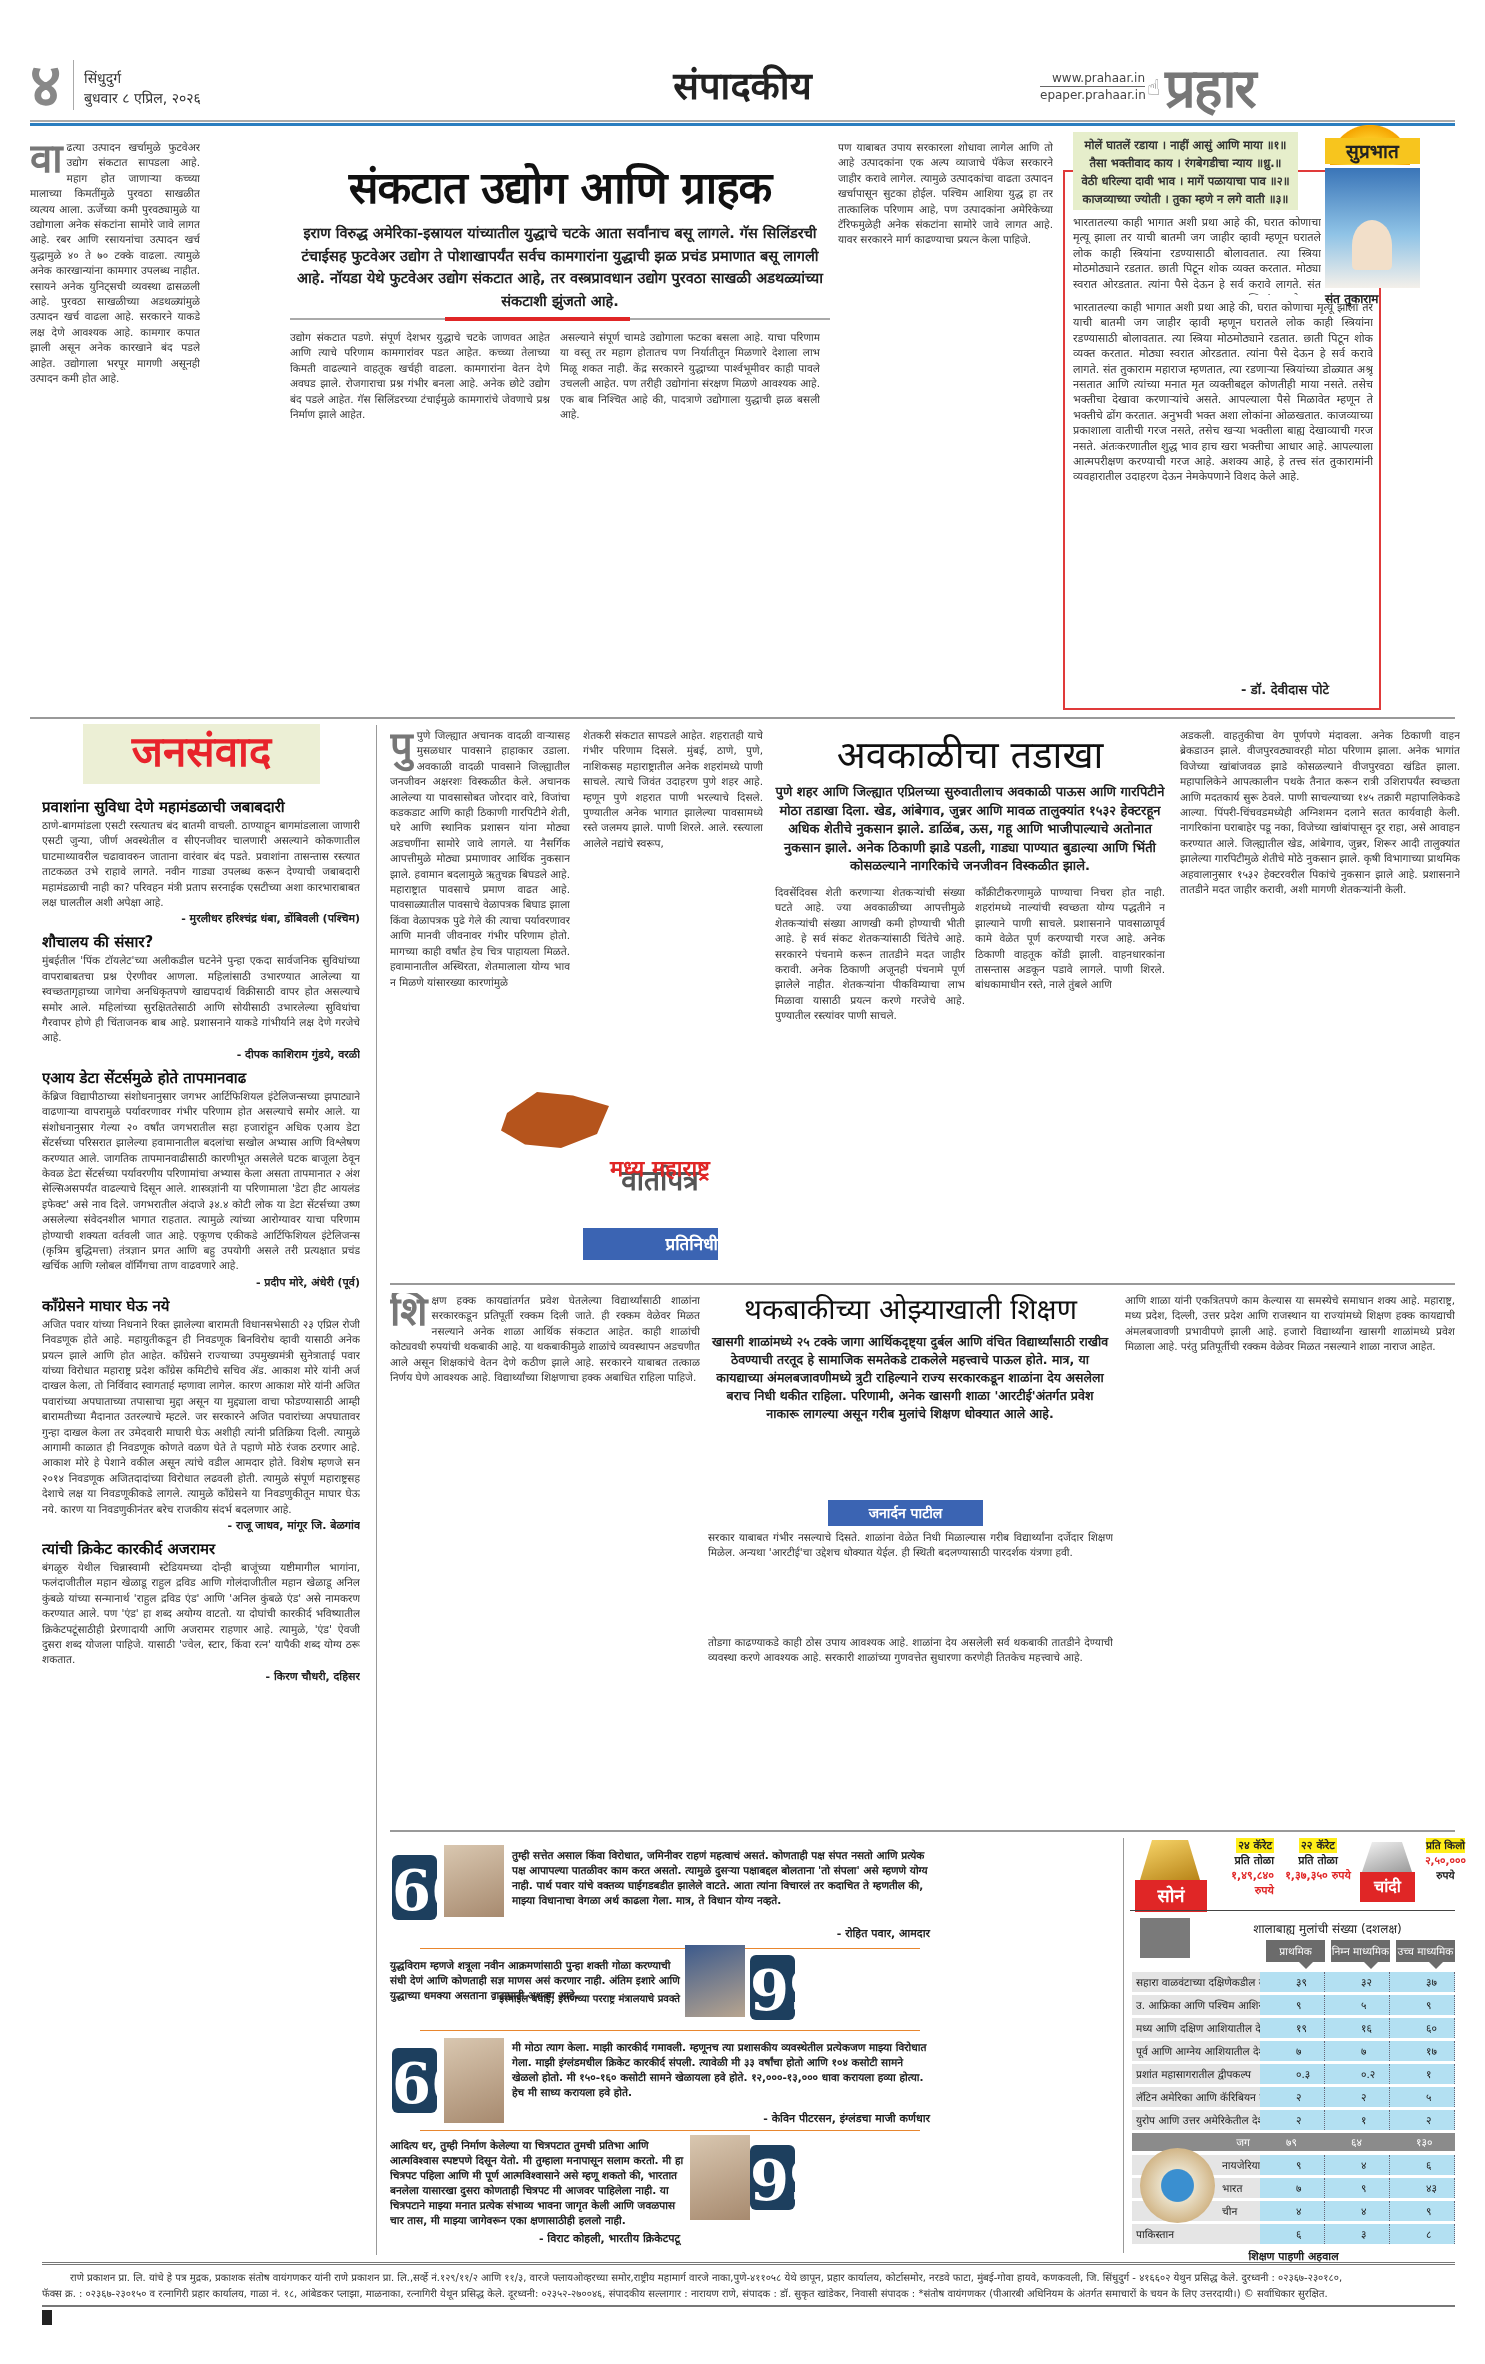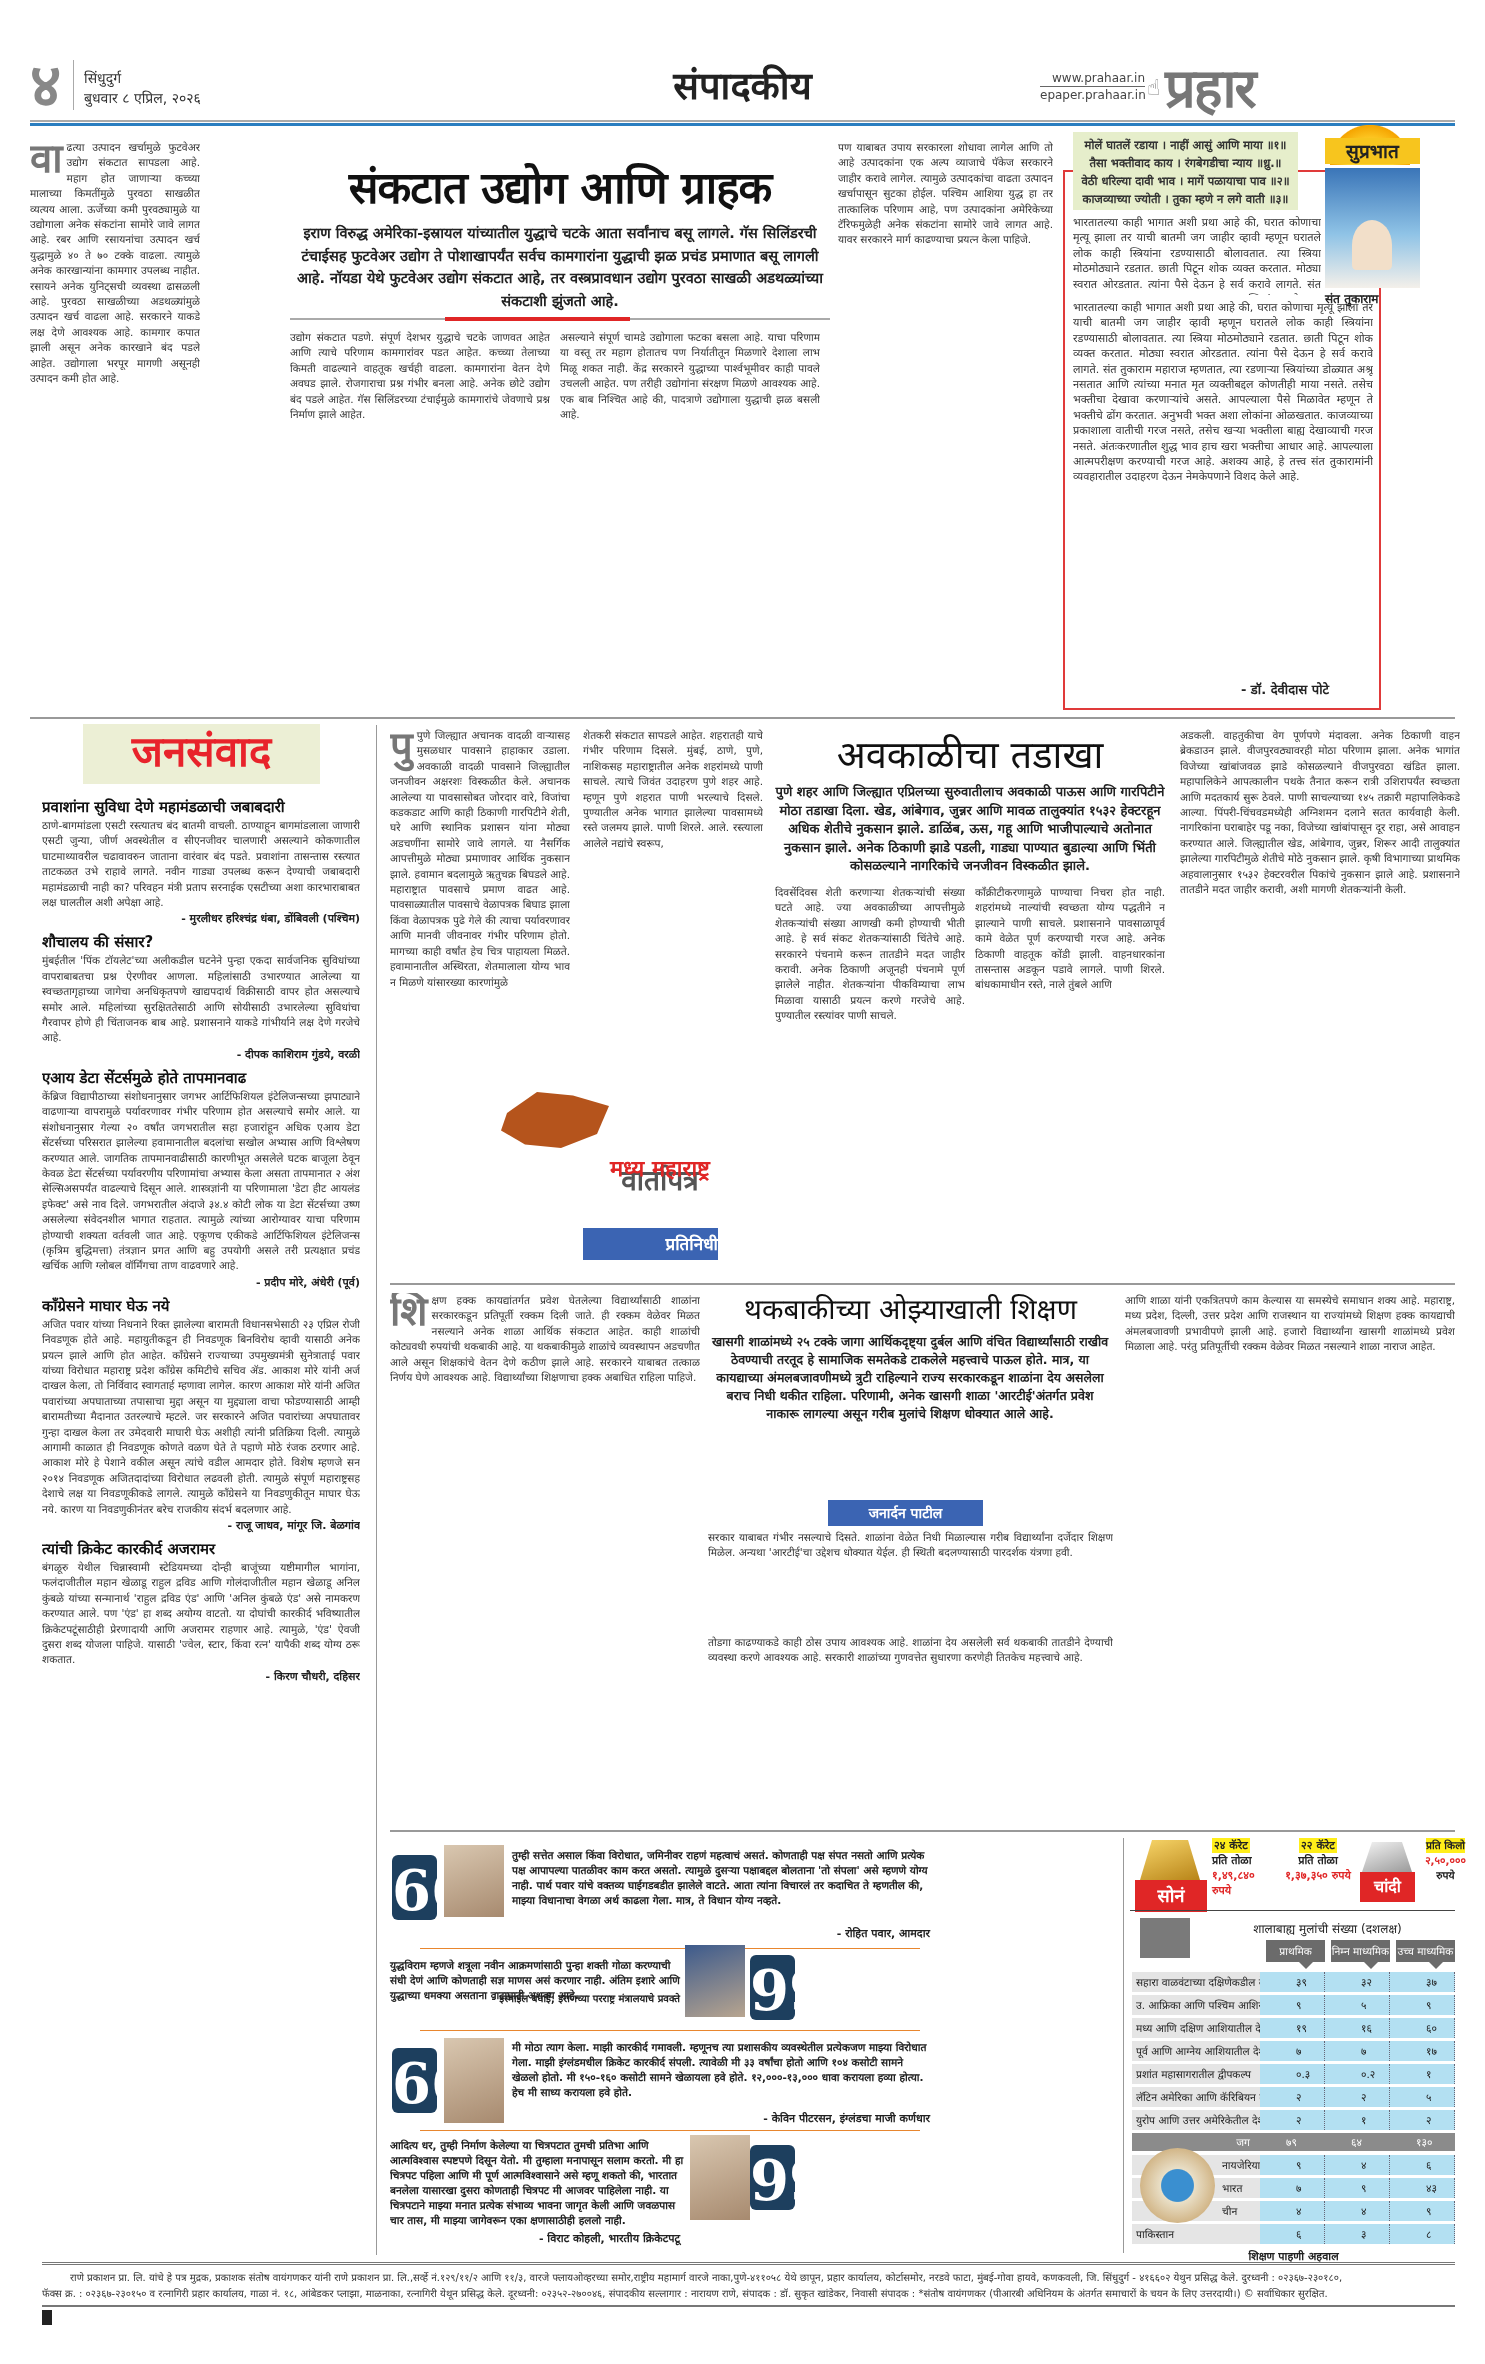--- a/index.html
+++ b/index.html
@@ -159,21 +159,21 @@
 
 <div class="abs" style="left:390px;top:2138px;width:300px;font-size:10.5px;line-height:15px;color:#222;font-weight:bold;height:105px;overflow:hidden">आदित्य धर, तुम्ही निर्माण केलेल्या या चित्रपटात तुमची प्रतिभा आणि आत्मविश्वास स्पष्टपणे दिसून येतो. मी तुम्हाला मनापासून सलाम करतो. मी हा चित्रपट पहिला आणि मी पूर्ण आत्मविश्वासाने असे म्हणू शकतो की, भारतात बनलेला यासारखा दुसरा कोणताही चित्रपट मी आजवर पाहिलेला नाही. या चित्रपटाने माझ्या मनात प्रत्येक संभाव्य भावना जागृत केली आणि जवळपास चार तास, मी माझ्या जागेवरून एका क्षणासाठीही हललो नाही.</div>
 <div class="abs sig" style="left:490px;top:2230px;width:190px">- विराट कोहली, भारतीय क्रिकेटपटू</div>
 <div class="abs photo" style="left:690px;top:2135px;width:60px;height:85px"></div>
 <div class="abs qmark" style="left:750px;top:2145px;width:45px;height:65px">99</div>
 
 <div class="abs" style="left:1123px;top:1838px;width:1px;height:415px;background:#999"></div>
 
 <div class="abs" style="left:1140px;top:1840px;width:60px;height:40px;background:linear-gradient(160deg,#f8d66a,#b88418);clip-path:polygon(20% 0,80% 0,100% 100%,0 100%)"></div>
 <div class="abs" style="left:1135px;top:1880px;width:72px;height:32px;background:#e02626;color:#fff;text-align:center;font-size:18px;font-weight:bold;line-height:32px">सोनं</div>
-<div class="abs" style="left:1212px;top:1838px;width:62px;text-align:left;font-size:11px;font-weight:bold;line-height:15px">
+<div class="abs" style="left:1212px;top:1838px;width:62px;text-align:right;font-size:11px;font-weight:bold;line-height:15px">
   <div style="background:#ffee1a;display:inline-block;padding:0 2px">२४ कॅरेट</div>
   <div>प्रति तोळा</div>
   <div style="color:#e02626">१,४९,८४० रुपये</div>
 </div>
 <div class="abs" style="left:1282px;top:1838px;width:72px;text-align:center;font-size:11px;font-weight:bold;line-height:15px">
   <div style="background:#ffee1a;display:inline-block;padding:0 2px">२२ कॅरेट</div>
   <div>प्रति तोळा</div>
   <div style="color:#e02626">१,३७,३५० रुपये</div>
 </div>
 <div class="abs" style="left:1362px;top:1842px;width:50px;height:30px;background:linear-gradient(160deg,#f3f3f3,#9a9a9a);clip-path:polygon(20% 0,80% 0,100% 100%,0 100%)"></div>

